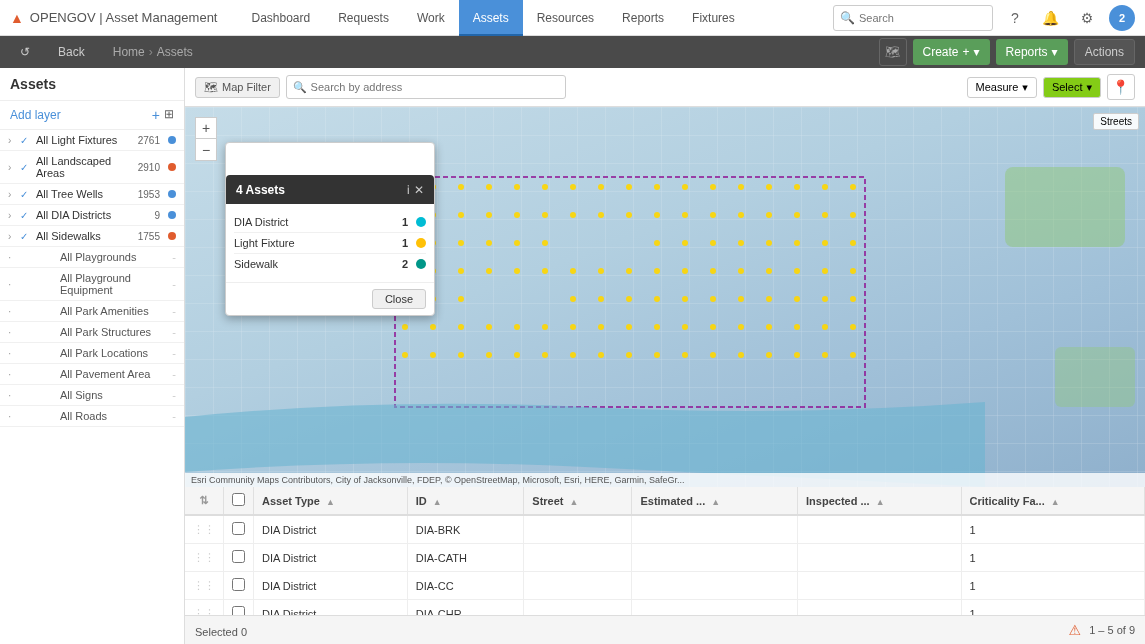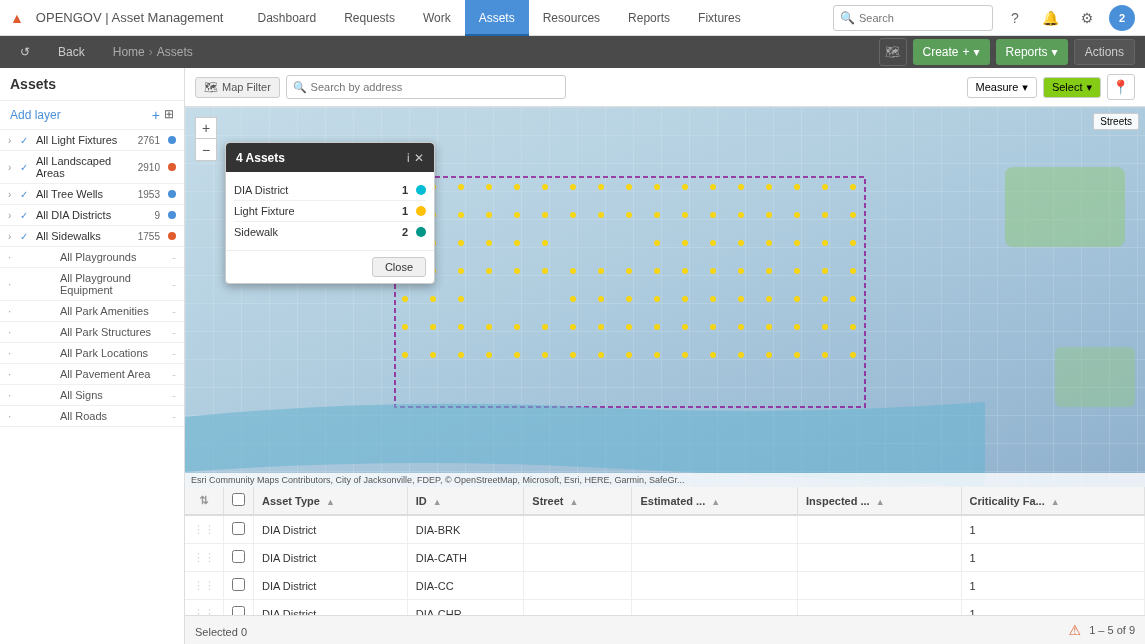--- a/index.html
+++ b/index.html
@@ -5,21 +5,21 @@
     * { box-sizing: border-box; margin: 0; padding: 0; font-family: -apple-system, BlinkMacSystemFont, 'Segoe UI', Arial, sans-serif; }
     body { width: 1145px; height: 644px; overflow: hidden; background: #f5f5f5; font-size: 12px; }
 
     
     .top-nav {
       display: flex; align-items: center; background: #fff; border-bottom: 1px solid #ddd;
       height: 36px; padding: 0 10px; gap: 0;
     }
     .logo { display: flex; align-items: center; gap: 6px; margin-right: 20px; }
     .logo-icon { color: #e05c2e; font-weight: bold; font-size: 14px; }
-    .logo-text { color: #555; font-size: 13px; font-weight: 500; margin-left: 6px; }
+    .logo-text { color: #555; font-size: 13px; font-weight: 500; }
     .nav-links { display: flex; gap: 0; flex: 1; }
     .nav-link {
       padding: 0 14px; height: 36px; line-height: 36px; color: #555; font-size: 12px;
       cursor: pointer; border-bottom: 2px solid transparent; text-decoration: none;
     }
     .nav-link.active { color: #fff; background: #4a90d9; border-bottom: 2px solid #2266aa; }
     .nav-right { display: flex; align-items: center; gap: 8px; }
     .search-box {
       display: flex; align-items: center; border: 1px solid #ccc; border-radius: 3px;
       padding: 2px 6px; background: #fff; height: 26px; width: 160px;
@@ -103,21 +103,21 @@
     .map-attribution { position: absolute; bottom: 0; left: 0; right: 0; background: rgba(255,255,255,0.8); font-size: 9px; color: #555; padding: 2px 6px; }
 
     
     .map-popup {
       position: absolute; top: 35px; left: 40px; width: 210px;
       background: #fff; border: 1px solid #ccc; border-radius: 4px; box-shadow: 0 3px 10px rgba(0,0,0,0.3);
       z-index: 10;
     }
     .popup-header {
       background: #333; color: #fff; padding: 6px 10px; border-radius: 4px 4px 0 0;
-      display: flex; align-items: center; justify-content: space-between;
+      display: flex; align-items: center; justify-content: space-between; margin-top: 32px;
     }
     .popup-title { font-size: 12px; font-weight: 600; }
     .popup-icons { display: flex; gap: 4px; }
     .popup-icon-btn { background: none; border: none; color: #ccc; cursor: pointer; font-size: 12px; }
     .popup-body { padding: 8px; }
     .popup-row { display: flex; align-items: center; padding: 4px 0; border-bottom: 1px solid #f0f0f0; gap: 8px; }
     .popup-row:last-child { border-bottom: none; }
     .popup-row-label { flex: 1; font-size: 11px; color: #333; }
     .popup-row-count { font-size: 11px; font-weight: bold; color: #333; }
     .popup-row-dot { width: 10px; height: 10px; border-radius: 50%; flex-shrink: 0; }

